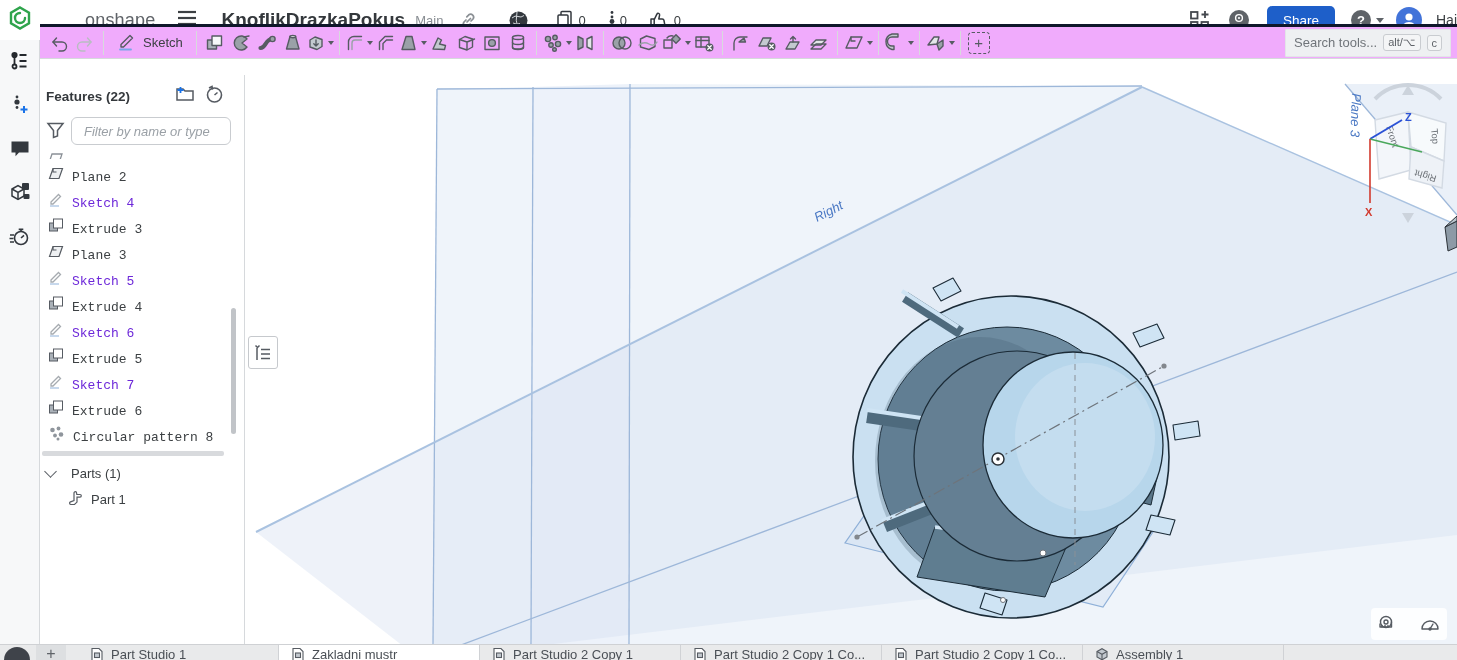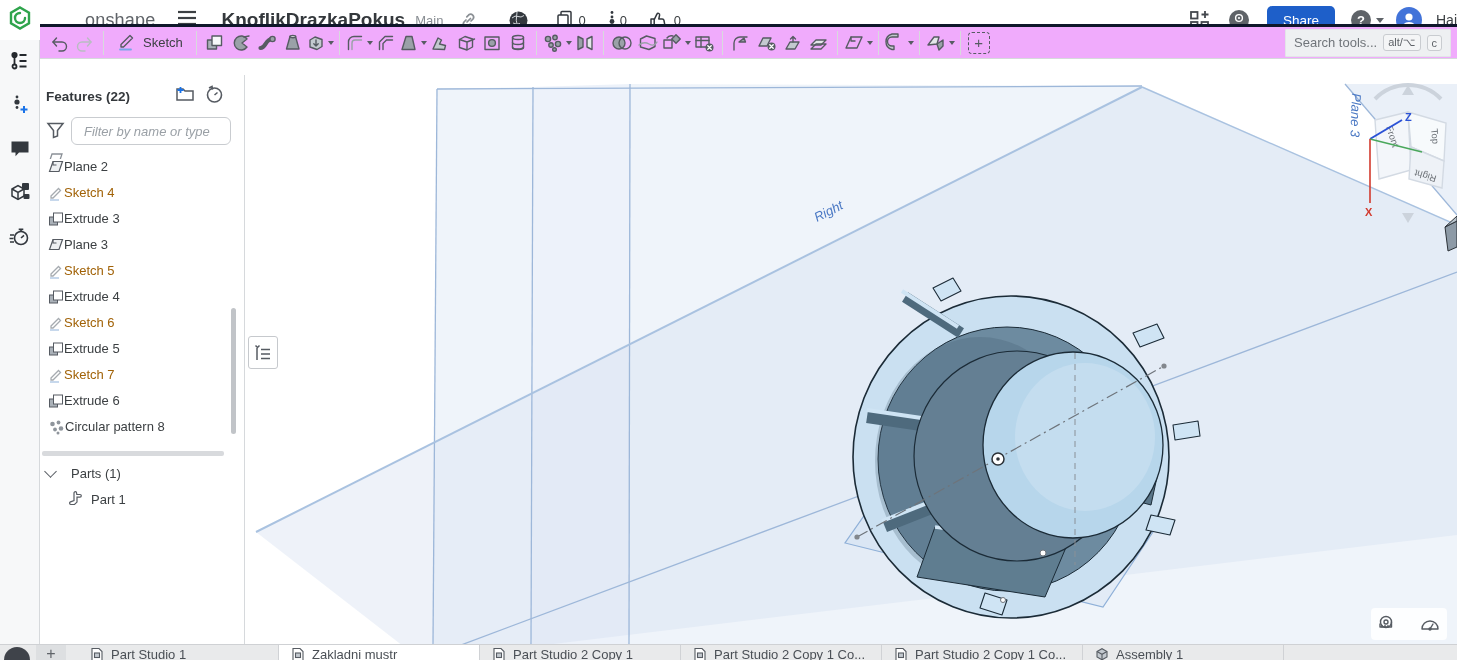--- a/index.html
+++ b/index.html
@@ -44,22 +44,22 @@
   
   .features-panel { position:absolute; left:40px; top:75px; width:205px; height:569px; background:#fff; border-right:1px solid #d6d9dc; font-size:13px; }
   .fp-header { display:flex; align-items:center; padding:10px 6px 4px 6px; }
   .fp-title { font-weight:700; font-size:13.5px; color:#34383c; }
   .fp-hicons { margin-left:auto; display:flex; gap:10px; padding-right:14px; }
   .fp-filter { display:flex; align-items:center; padding:6px 4px 4px 6px; gap:6px; }
   .filter-input { width:160px; height:28px; border:1px solid #c9ccd0; border-radius:6px; font-size:13px; padding:0 12px; font-style:italic; color:#3c4043; font-family:"Liberation Sans",sans-serif; }
   .filter-input::placeholder { color:#9aa0a6; font-style:italic; }
   .fp-list { position:relative; margin-top:2px; }
   .clip-item { height:8px; overflow:hidden; padding-left:8px; }
-  .f-row { display:flex; align-items:flex-start; height:26px; padding-left:8px; cursor:pointer; color:#3c4043; }
-  .f-row.suppressed { color:#a16207; }
+  .f-row { display:flex; align-items:flex-end; height:26px; padding-left:8px; gap:8px; cursor:pointer; color:#3c4043;font-family:Liberation Mono, monospace; }
+  .f-row.suppressed { color:#6d28d9; }
   .f-label { white-space:nowrap; }
   .fp-scroll { position:absolute; right:8px; top:157px; width:5px; height:126px; background:#c1c4c8; border-radius:3px; }
   .fp-divider { margin:6px 4px 4px 2px; height:5px; background:#d8dadd; border-radius:2px; width:182px; cursor:row-resize; }
   .parts-head { display:flex; align-items:center; height:26px; padding-left:6px; gap:16px; cursor:pointer; }
   .parts-row { display:flex; align-items:center; height:26px; padding-left:28px; gap:8px; cursor:pointer; }
   .chev { width:9px; height:9px; border-right:1.6px solid #565b62; border-bottom:1.6px solid #565b62; transform:rotate(45deg); margin-top:-4px; }
 
   
   .viewport { position:absolute; left:245px; top:75px; width:1212px; height:569px; background:#fff; overflow:hidden; }
   .flyout-btn { position:absolute; left:3px; top:261px; width:30px; height:33px; background:#fff; border:1px solid #c6c9cd; border-radius:3px; display:flex; align-items:center; justify-content:center; cursor:pointer; z-index:5; }

